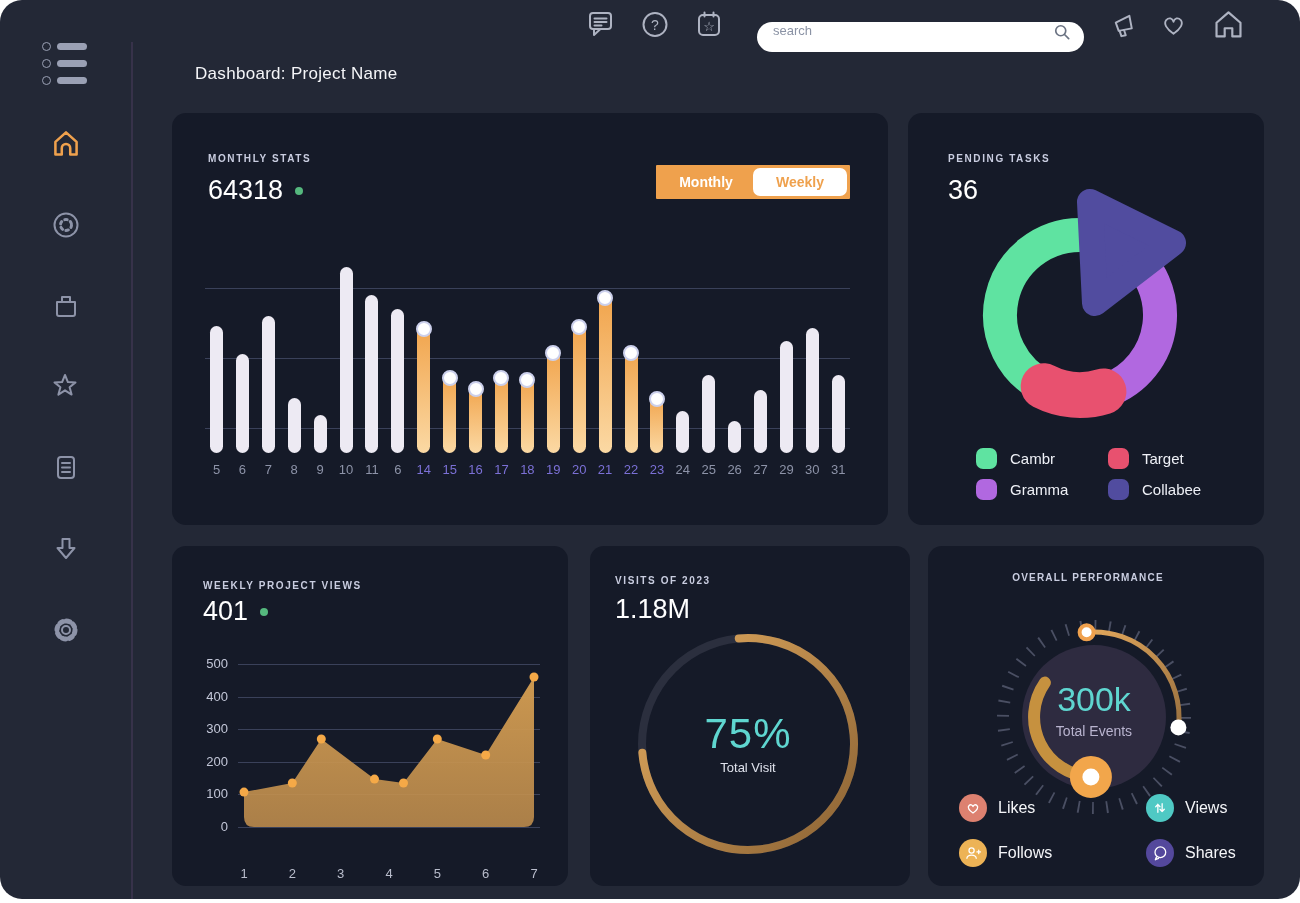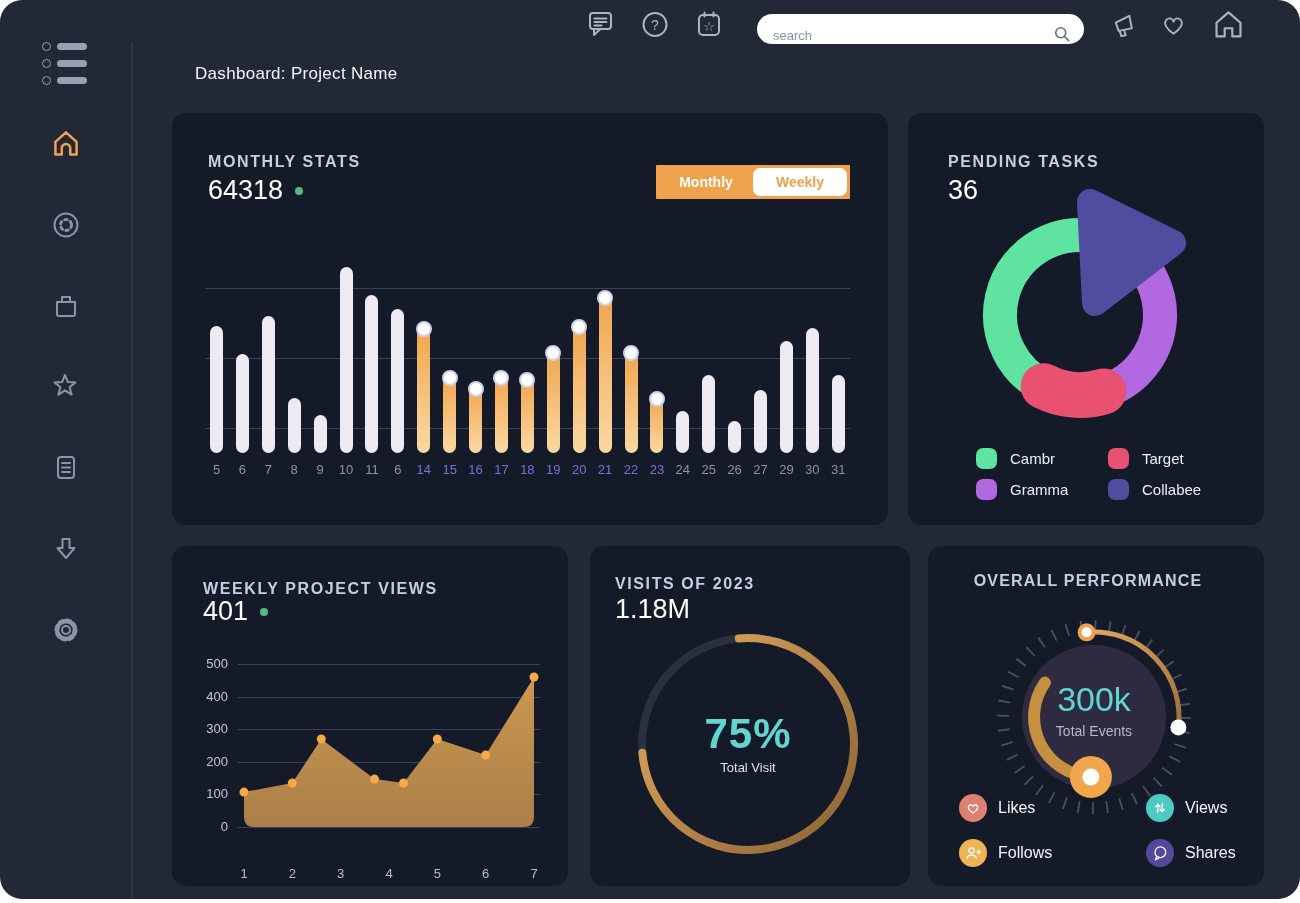--- a/index.html
+++ b/index.html
@@ -12,28 +12,28 @@
   .menu-row i{width:7px;height:7px;border:1.6px solid #9aa0b4;border-radius:50%;}
   .menu-row b{width:30px;height:7px;background:#9aa0b4;border-radius:4px;}
   .side-nav{position:absolute;left:0;top:124px;width:131px;display:flex;flex-direction:column;align-items:center;gap:41px;}
   .side-item{width:40px;height:40px;display:flex;align-items:center;justify-content:center;cursor:pointer;}
   .side-item svg{stroke:#8d93a8;fill:none;stroke-width:2;stroke-linecap:round;stroke-linejoin:round;}
   .side-item.active svg{stroke:var(--accent-orange,#efa14d);stroke-width:2.4;}
   
   .topbar{position:absolute;left:0;top:0;width:100%;height:50px;}
   .tb-icon{position:absolute;top:8px;width:34px;height:34px;cursor:pointer;}
   .tb-icon svg{stroke:#aeb3c2;fill:none;stroke-width:2;stroke-linecap:round;stroke-linejoin:round;}
-  .search-pill{position:absolute;left:757px;top:14px;width:327px;height:30px;background:#fff;border-radius:16px;display:flex;align-items:flex-end;padding:16px 12px 0 14px;box-sizing:border-box;}
+  .search-pill{position:absolute;left:757px;top:22px;width:327px;height:30px;background:#fff;border-radius:16px;display:flex;align-items:flex-start;padding:0 12px 0 14px;box-sizing:border-box;}
   .search-pill input{flex:1;border:none;outline:none;font-size:13px;color:#444;background:transparent;font-family:inherit;}
   .search-pill input::placeholder{color:#8b93a5;}
   .page-title{position:absolute;left:195px;top:64px;font-size:17px;font-weight:500;color:#f4f5f8;letter-spacing:.3px;}
   
   .main{position:absolute;left:172px;top:113px;width:1092px;height:773px;}
   .card{position:absolute;background:var(--card-bg,#151a28);border-radius:14px;box-sizing:border-box;}
-  .card-label{font-size:16px;font-weight:700;letter-spacing:1.6px;color:var(--label,#c9cde0);text-transform:uppercase;}
+  .card-label{font-size:10px;font-weight:700;letter-spacing:1.6px;color:var(--label,#c9cde0);text-transform:uppercase;}
   .card-value{font-size:27px;font-weight:500;color:#fff;display:flex;align-items:center;gap:12px;}
   .green-dot{width:8px;height:8px;border-radius:50%;background:var(--green-dot,#55b87e);display:inline-block;}
   
   .card.monthly{left:0;top:0;width:716px;height:412px;}
   .monthly .card-label{position:absolute;left:36px;top:40px;}
   .monthly .card-value{position:absolute;left:36px;top:62px;}
   .toggle{position:absolute;right:38px;top:52px;width:194px;height:34px;border-radius:1px;background:var(--accent-orange,#efa14d);display:flex;padding:3px;box-sizing:border-box;cursor:pointer;}
   .topt{flex:1;display:flex;align-items:center;justify-content:center;font-size:14px;font-weight:700;color:#fff;border-radius:7px;}
   .topt.pill{background:#fff;color:var(--accent-orange,#efa14d);}
   .bar-chart{position:absolute;left:33px;top:150px;width:645px;height:215px;}
@@ -64,21 +64,21 @@
   .agrid{position:absolute;left:0;right:0;height:1px;background:var(--grid-line,#3a415a);}
   .plot svg{position:absolute;left:0;top:0;overflow:visible;}
   .axlabels{position:absolute;left:66px;top:320px;width:302px;height:16px;}
   .axlabels span{position:absolute;transform:translateX(-50%);font-size:13px;color:#b9bdcc;}
   
   .card.visits{left:418px;top:433px;width:320px;height:340px;}
   .visits .card-label{position:absolute;left:25px;top:29px;}
   .visits .card-value{position:absolute;left:25px;top:48px;}
   .ring-svg{position:absolute;left:43px;top:83px;}
   .ring-center{position:absolute;left:158px;top:164px;transform:translateX(-50%);text-align:center;}
-  .ring-pct{font-size:42px;font-weight:700;color:var(--teal,#5fd6d0);letter-spacing:1px;}
+  .ring-pct{font-size:42px;font-weight:400;color:var(--teal,#5fd6d0);letter-spacing:1px;}
   .ring-cap{font-size:13px;color:#dfe2ec;margin-top:2px;}
   
   .card.overall{left:756px;top:433px;width:336px;height:340px;}
   .overall .card-label{position:absolute;left:0;right:16px;top:26px;text-align:center;letter-spacing:1.2px;}
   .gauge-svg{position:absolute;left:56px;top:59px;overflow:visible;}
   .gauge-center{position:absolute;left:166px;top:134px;transform:translateX(-50%);text-align:center;width:160px;}
   .gauge-val{font-size:34px;font-weight:500;color:var(--teal,#5fd6d0);}
   .gauge-cap{font-size:14px;color:#b9b4cf;margin-top:4px;}
   .o-legend{position:absolute;left:31px;top:248px;display:grid;grid-template-columns:187px auto;row-gap:17px;}
   .o-item{display:flex;align-items:center;gap:11px;}

